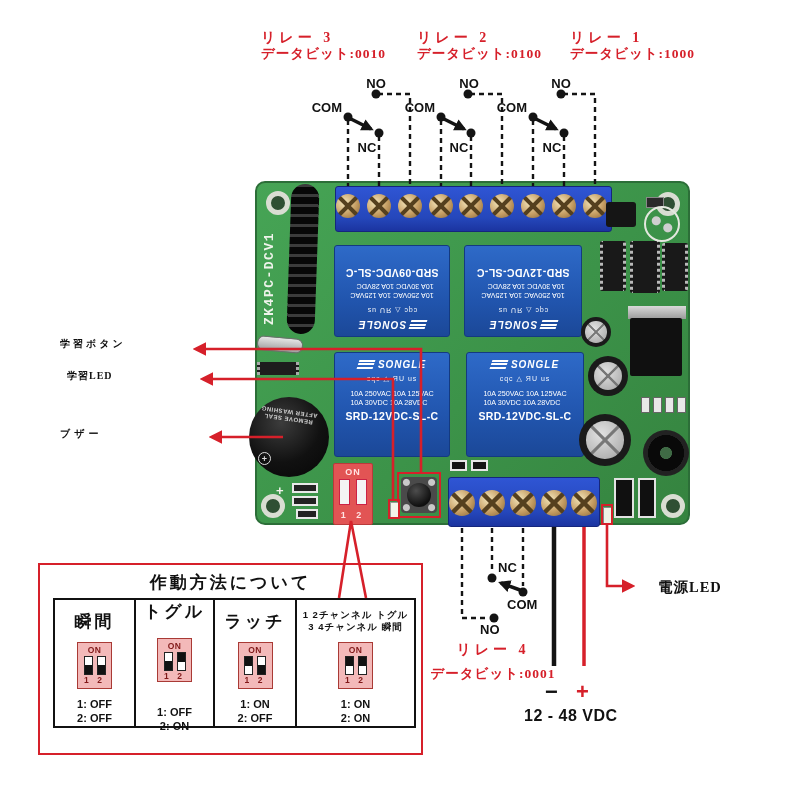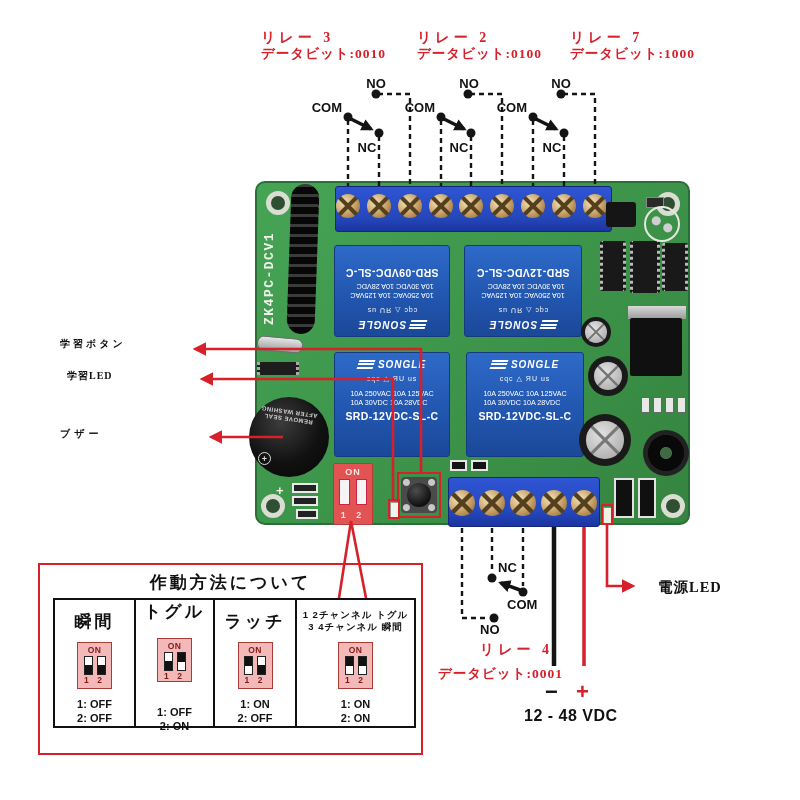--- a/index.html
+++ b/index.html
@@ -73,21 +73,21 @@
   .chip{background:#1d1d1d;border-left:3px dotted #aaa;border-right:3px dotted #aaa;box-sizing:border-box;}
   .ledring{border:2px solid #e4e8df;border-radius:50%;box-sizing:border-box;
        background-image:radial-gradient(circle at 32% 40%,#cfcfcf 4px,transparent 5px),
                         radial-gradient(circle at 68% 62%,#cfcfcf 4px,transparent 5px);}
   .silkplus{color:#f2f2ec;font-weight:bold;font-size:13px;}
 
   
   .pm{font-weight:bold;font-size:22px;color:#111;}
   .pm.plus{color:#d6202a;}
   .vdc{font-weight:bold;font-size:16px;color:#111;letter-spacing:.5px;}
-  .r4{font-family:"Liberation Serif",serif;font-weight:bold;color:#d6202a;text-align:right;}
+  .r4{font-family:"Liberation Serif",serif;font-weight:bold;color:#d6202a;text-align:center;}
 
   
   .opbox{left:38px;top:563px;width:385px;height:192px;border:2.5px solid #d6202a;background:#fff;box-sizing:border-box;}
   .optitle{position:absolute;left:0;top:6px;width:100%;text-align:center;font-size:17px;letter-spacing:3px;}
   .optable{position:absolute;left:13px;top:33px;width:363px;height:130px;border:2px solid #111;
        box-sizing:border-box;display:flex;}
   .opcell{border-right:2px solid #111;box-sizing:border-box;display:flex;flex-direction:column;align-items:center;}
   .opcell:last-child{border-right:none;}
   .opcell:nth-child(1){width:81px;} .opcell:nth-child(2){width:79px;gap:15px;}
   .opcell:nth-child(3){width:82px;} .opcell:nth-child(4){flex:1;}
@@ -114,21 +114,21 @@
 
   <div class="abs relay-lbl" style="left:261px;top:30px;">
     <div class="nm">リレー 3</div>
     <div class="bits">データビット:0010</div>
   </div>
   <div class="abs relay-lbl" style="left:417px;top:30px;">
     <div class="nm">リレー 2</div>
     <div class="bits">データビット:0100</div>
   </div>
   <div class="abs relay-lbl" style="left:570px;top:30px;">
-    <div class="nm">リレー 7</div>
+    <div class="nm">リレー 1</div>
     <div class="bits">データビット:1000</div>
   </div>
 
   <div class="abs contact-lbl" style="left:361px;top:76px;width:30px;text-align:center;">NO</div>
   <div class="abs contact-lbl" style="left:292px;top:100px;width:50px;text-align:right;">COM</div>
   <div class="abs contact-lbl" style="left:352px;top:140px;width:30px;text-align:center;">NC</div>
 
   <div class="abs contact-lbl" style="left:454px;top:76px;width:30px;text-align:center;">NO</div>
   <div class="abs contact-lbl" style="left:385px;top:100px;width:50px;text-align:right;">COM</div>
   <div class="abs contact-lbl" style="left:444px;top:140px;width:30px;text-align:center;">NC</div>

